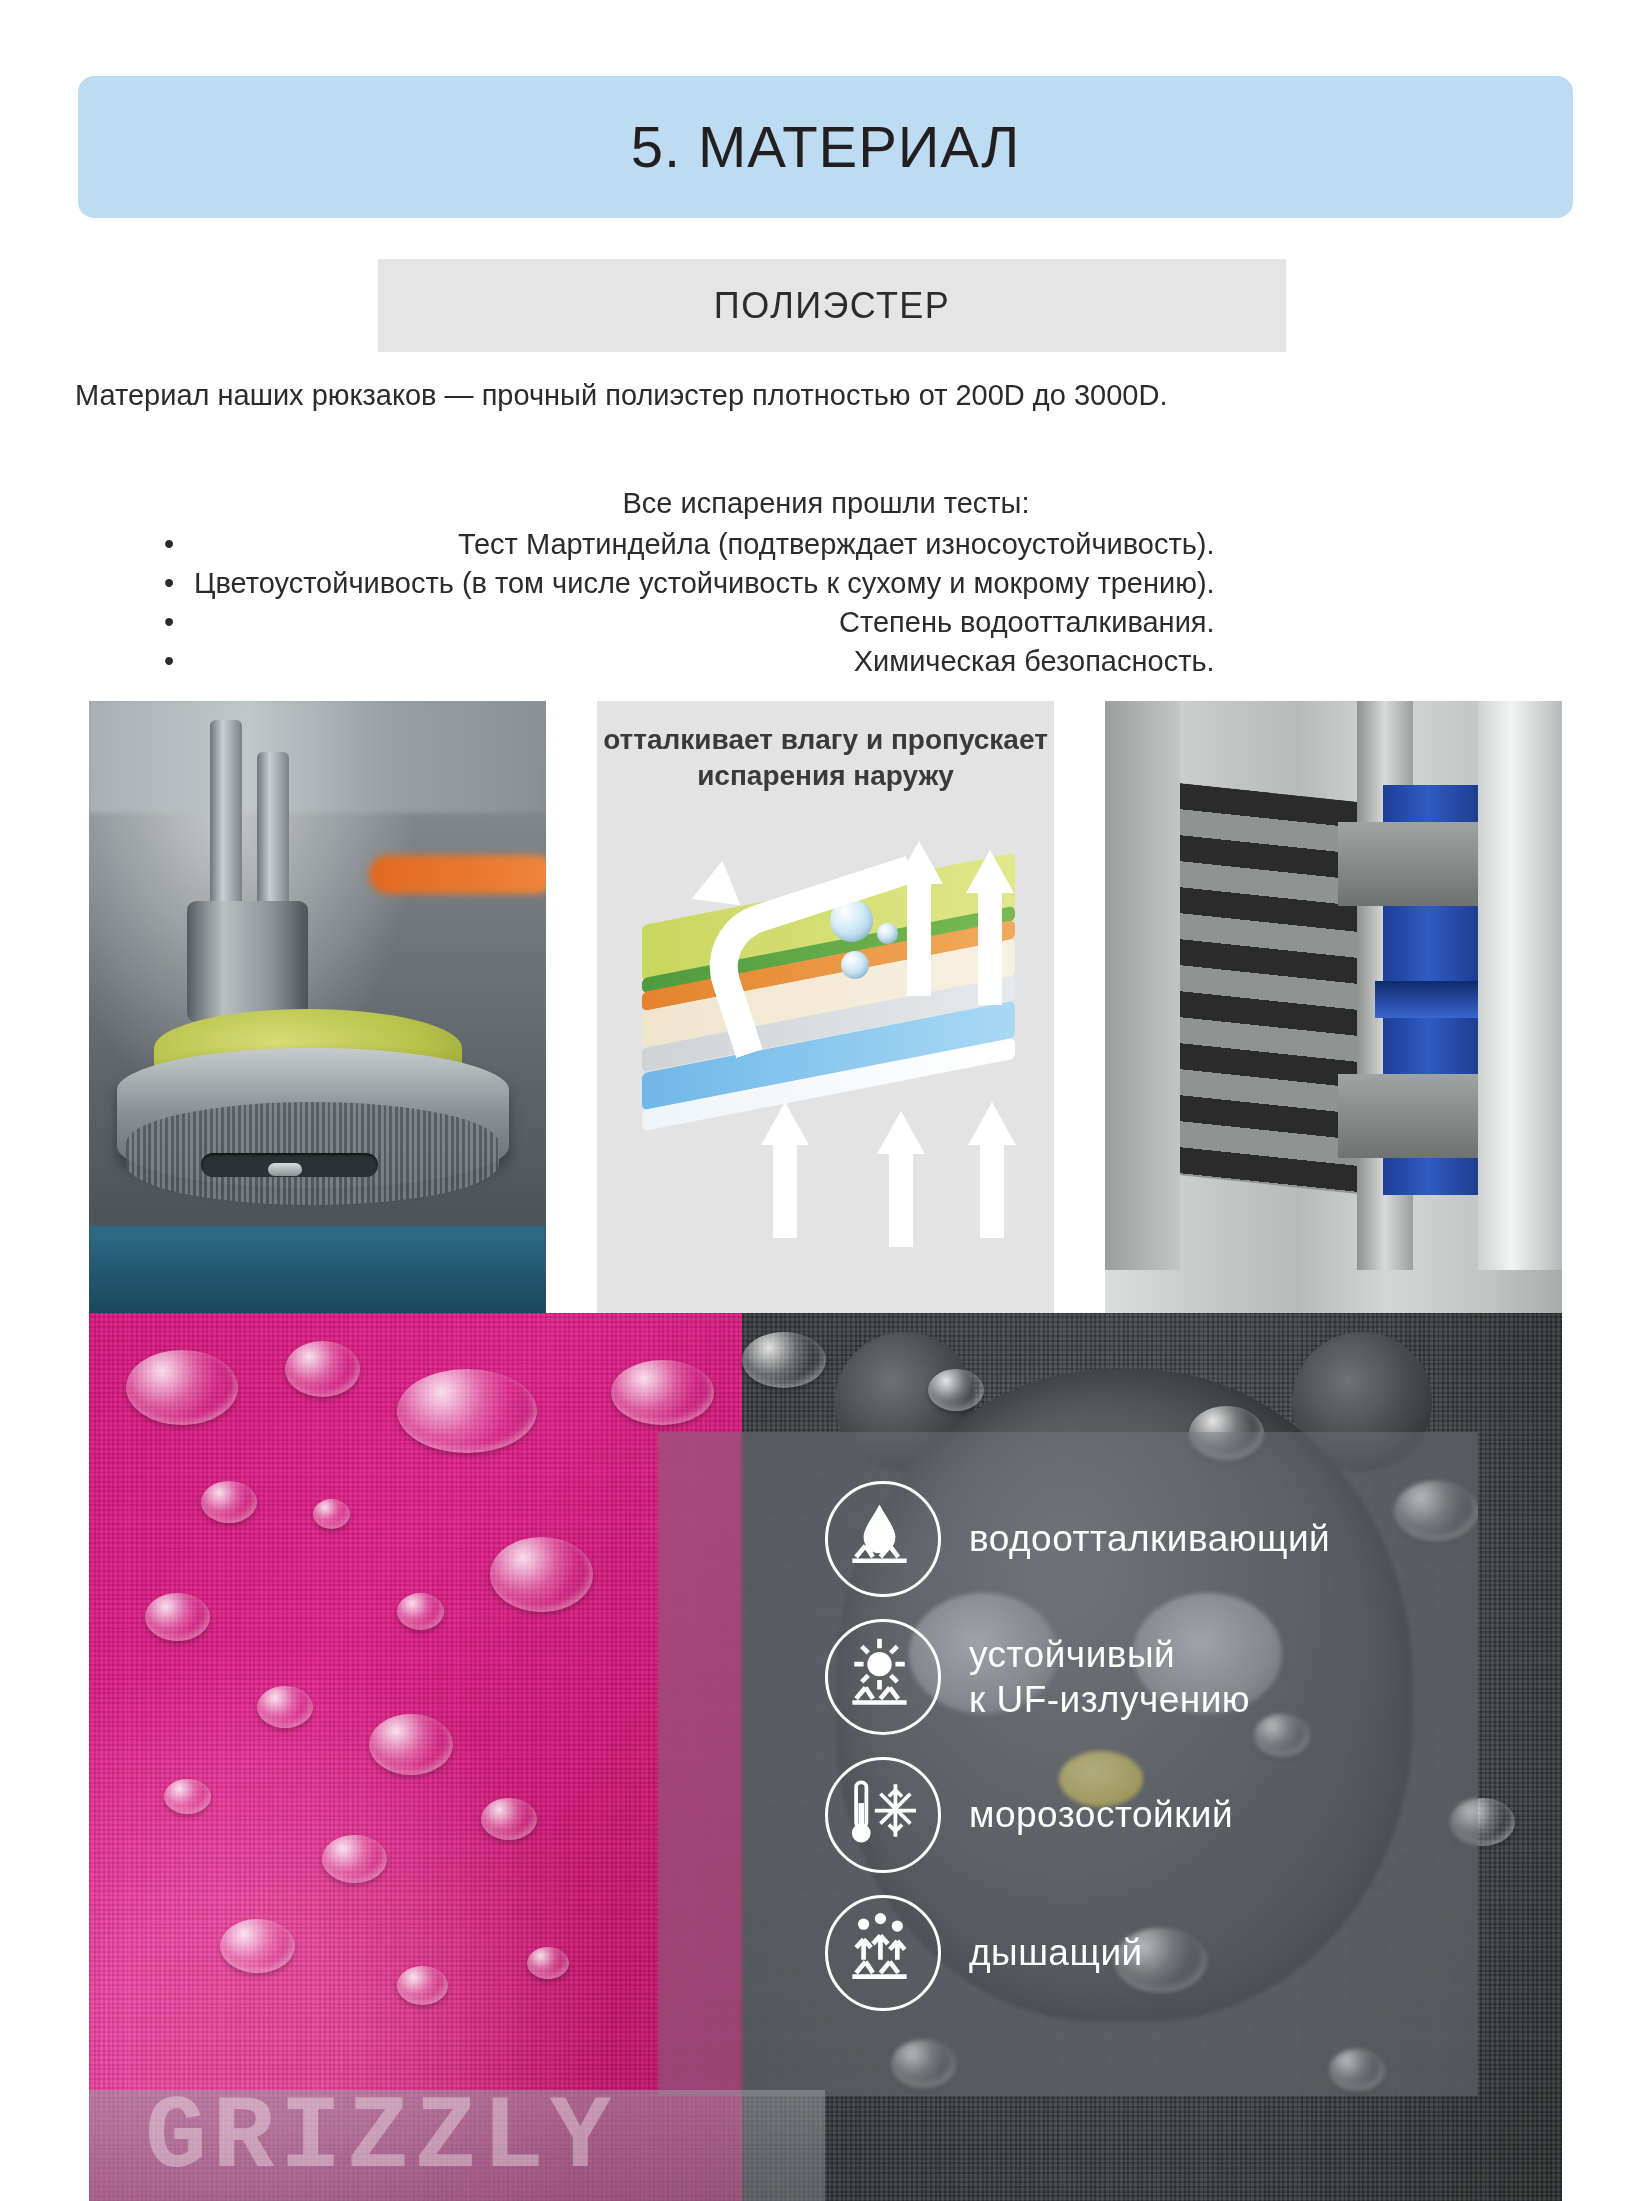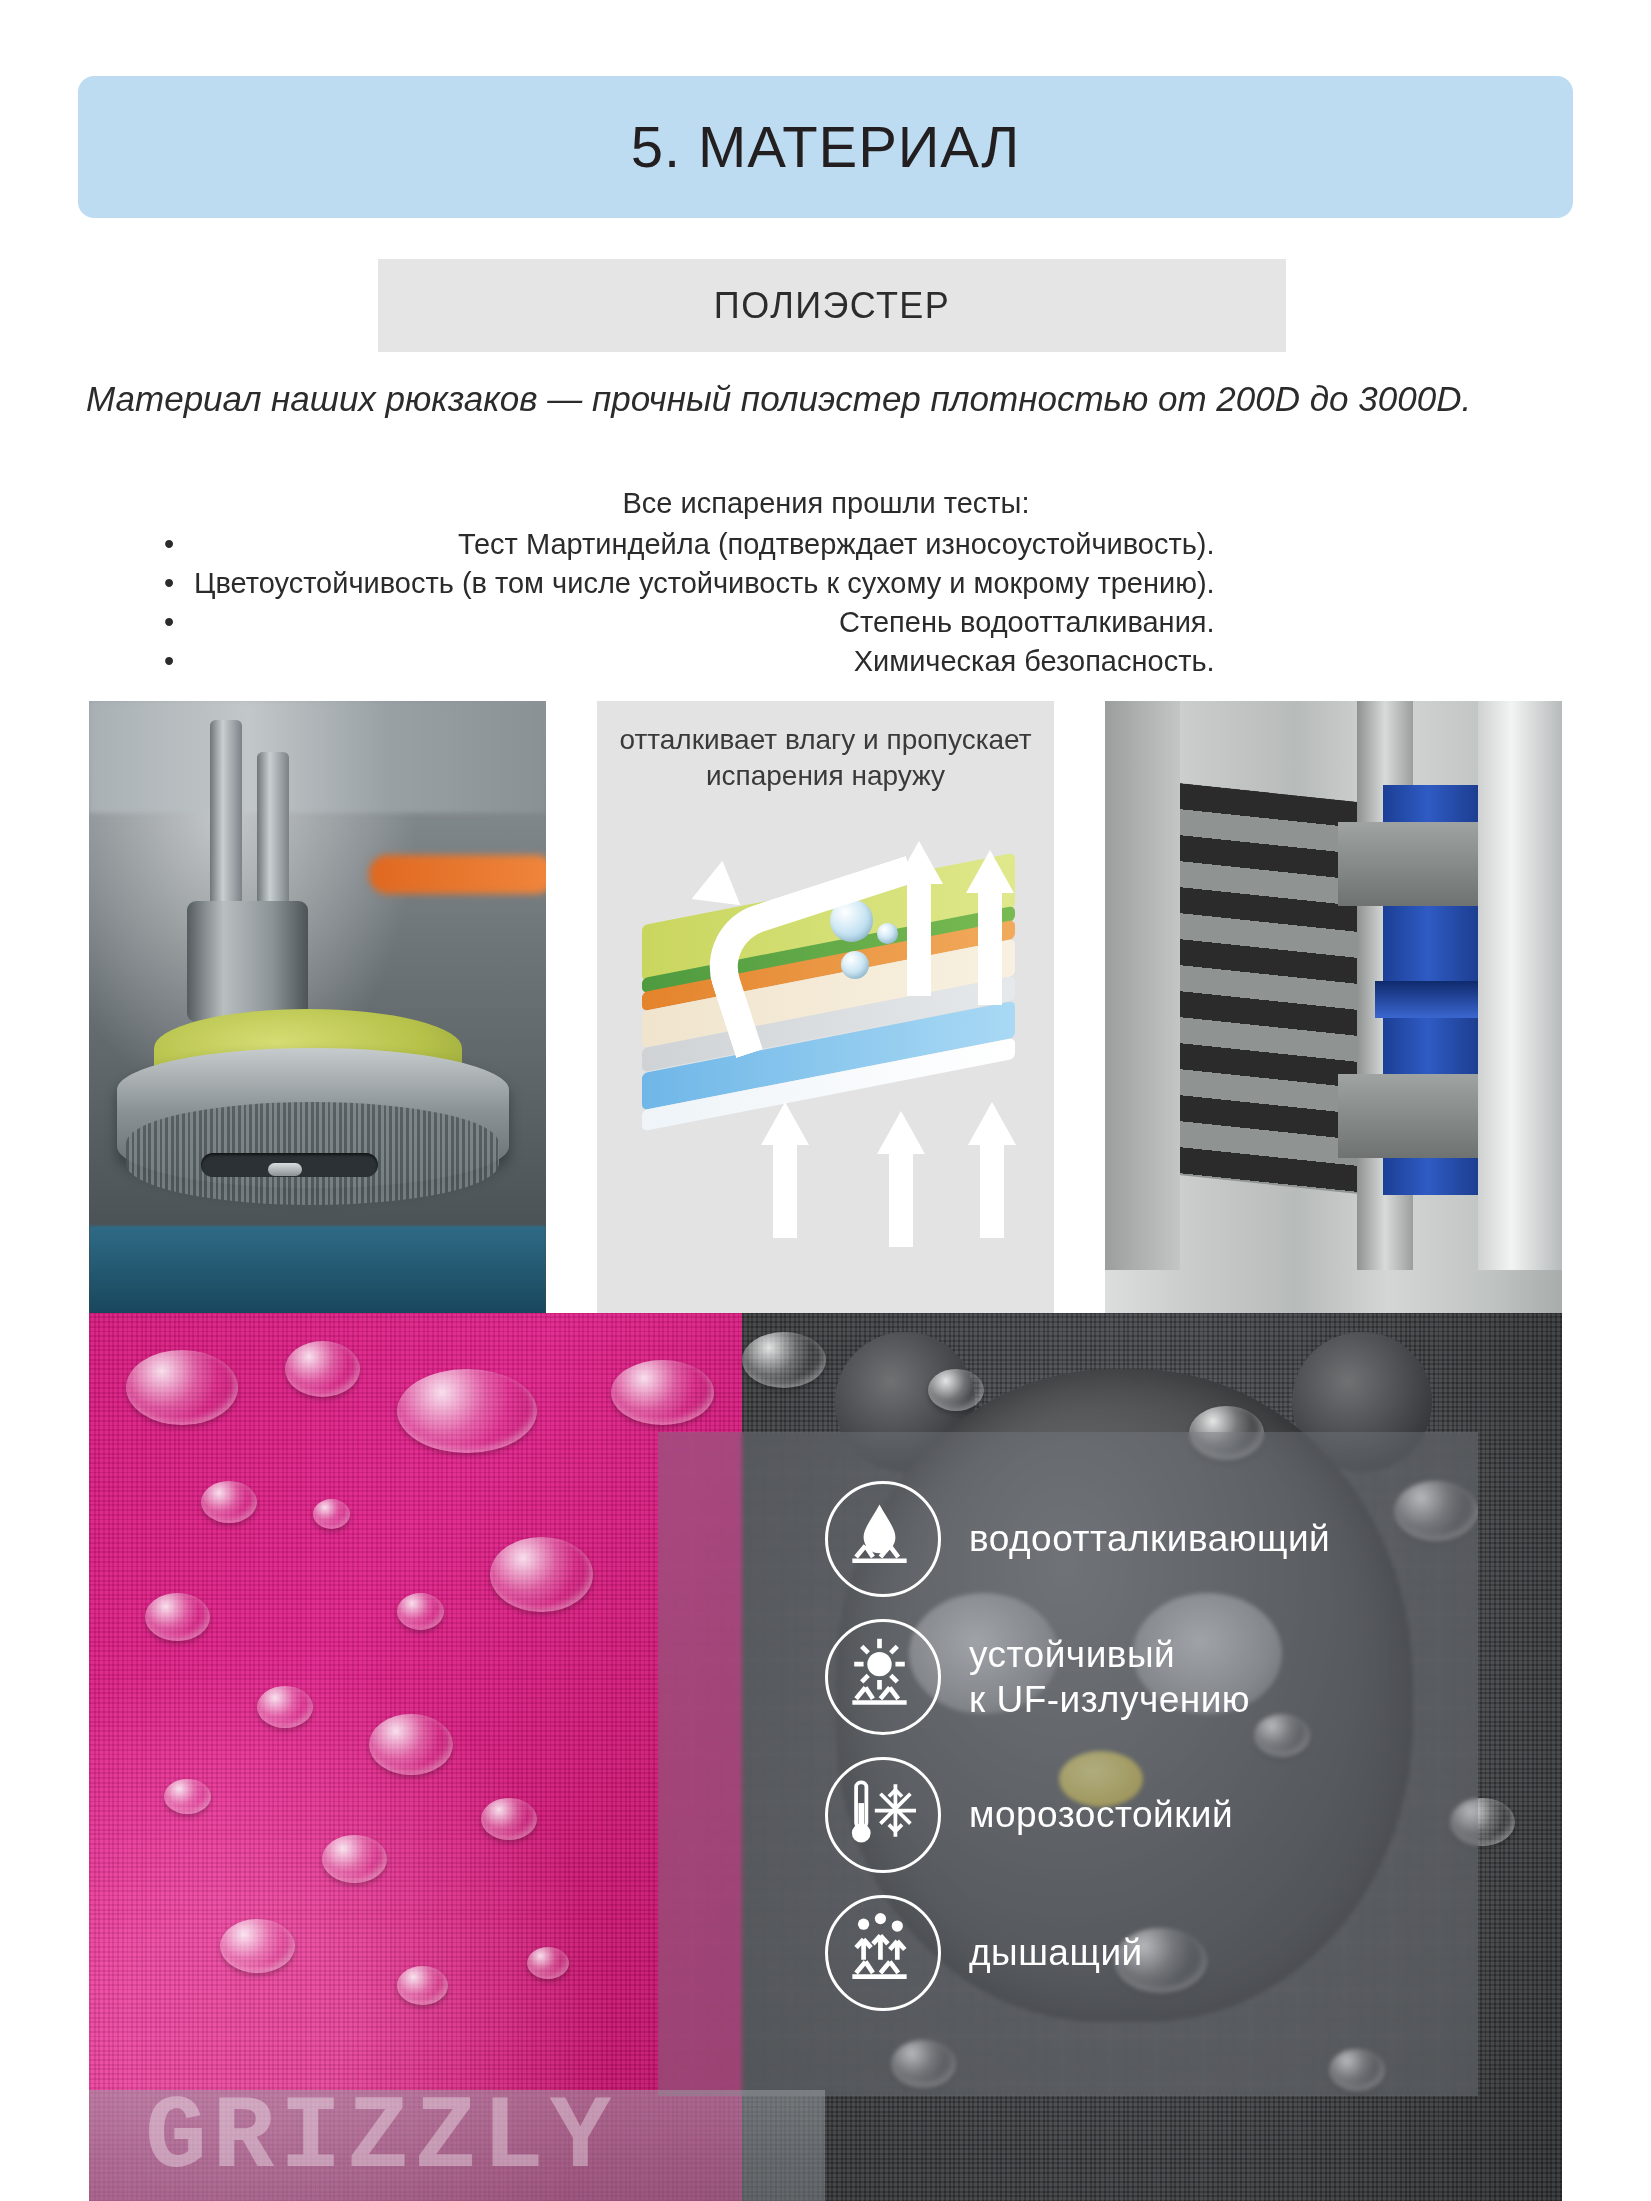--- a/index.html
+++ b/index.html
@@ -51,27 +51,26 @@
   }
   .sub-band .subtitle {
     font-size: 36px;
     letter-spacing: 1.4px;
     color: #2c2c2c;
   }
 
   
   .para {
     position: absolute;
-    left: 86px;
+    left: 75px;
     top: 375px;
     width: 1492px;
-    font-size: 35px;
+    font-size: 29px;
     line-height: 1.38;
     color: #2b2b2b;
-    font-style: italic;
   }
   .para div { white-space: nowrap; }
 
   .tests-head {
     position: absolute;
     left: 0;
     top: 487px;
     width: 1652px;
     text-align: center;
     font-size: 29px;
@@ -106,20 +105,21 @@
     top: 701px;
     width: 1473px;
     height: 569px;
   }
   .photo {
     position: absolute;
     top: 0;
     height: 614px;
     width: 457px;
     overflow: hidden;
+    font-weight: bold;
   }
   .photo.p1 { left: 0; }
   .photo.p2 { left: 508px; }
   .photo.p3 { left: 1016px; }
 
   
   .p1-bg {
     position: absolute; inset: 0;
     background:
       radial-gradient(ellipse at 30% 18%, rgba(255,255,255,.55) 0%, rgba(255,255,255,0) 42%),

